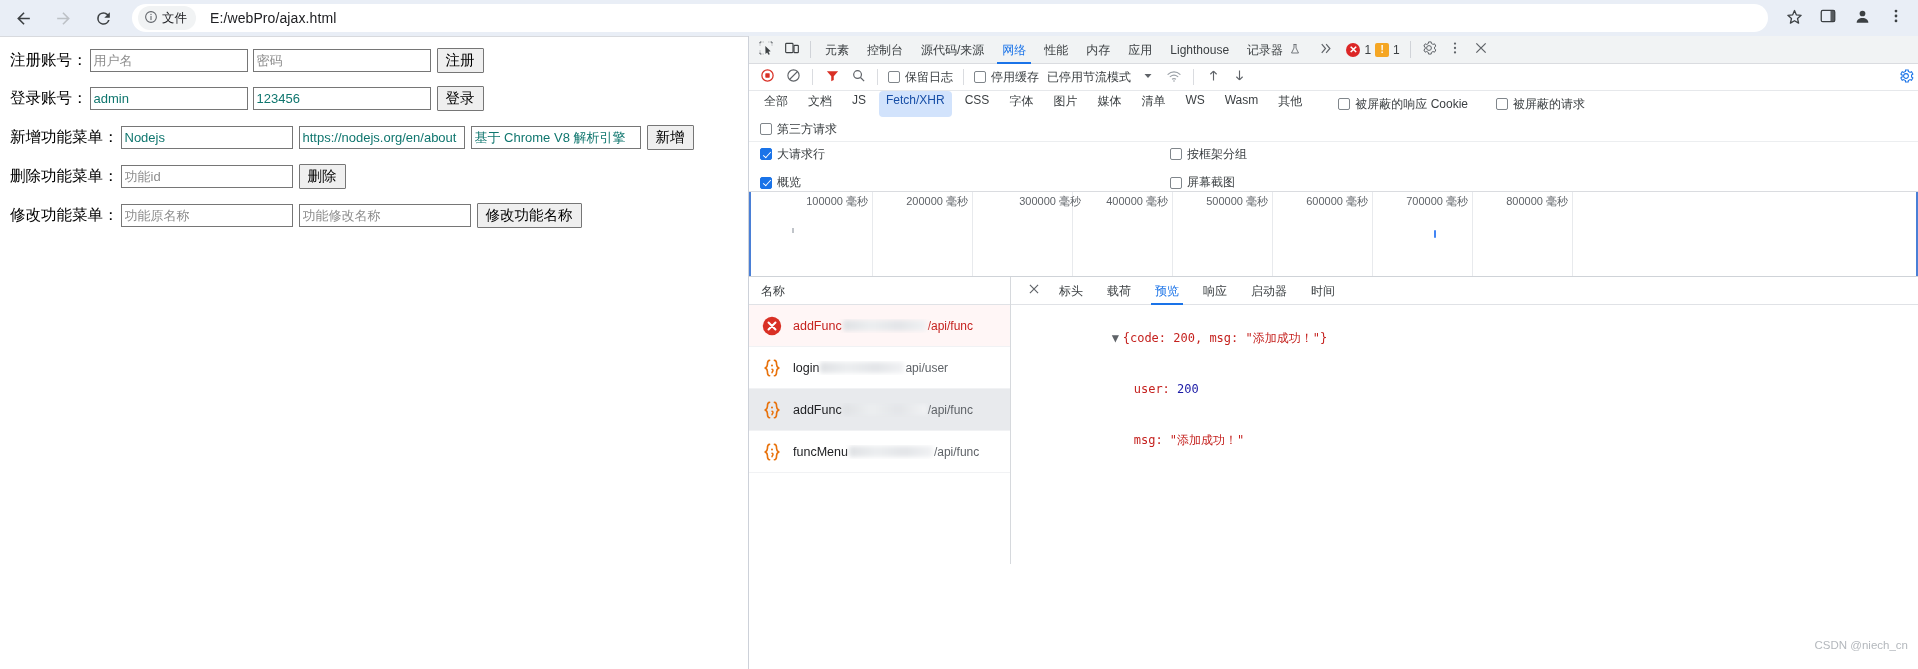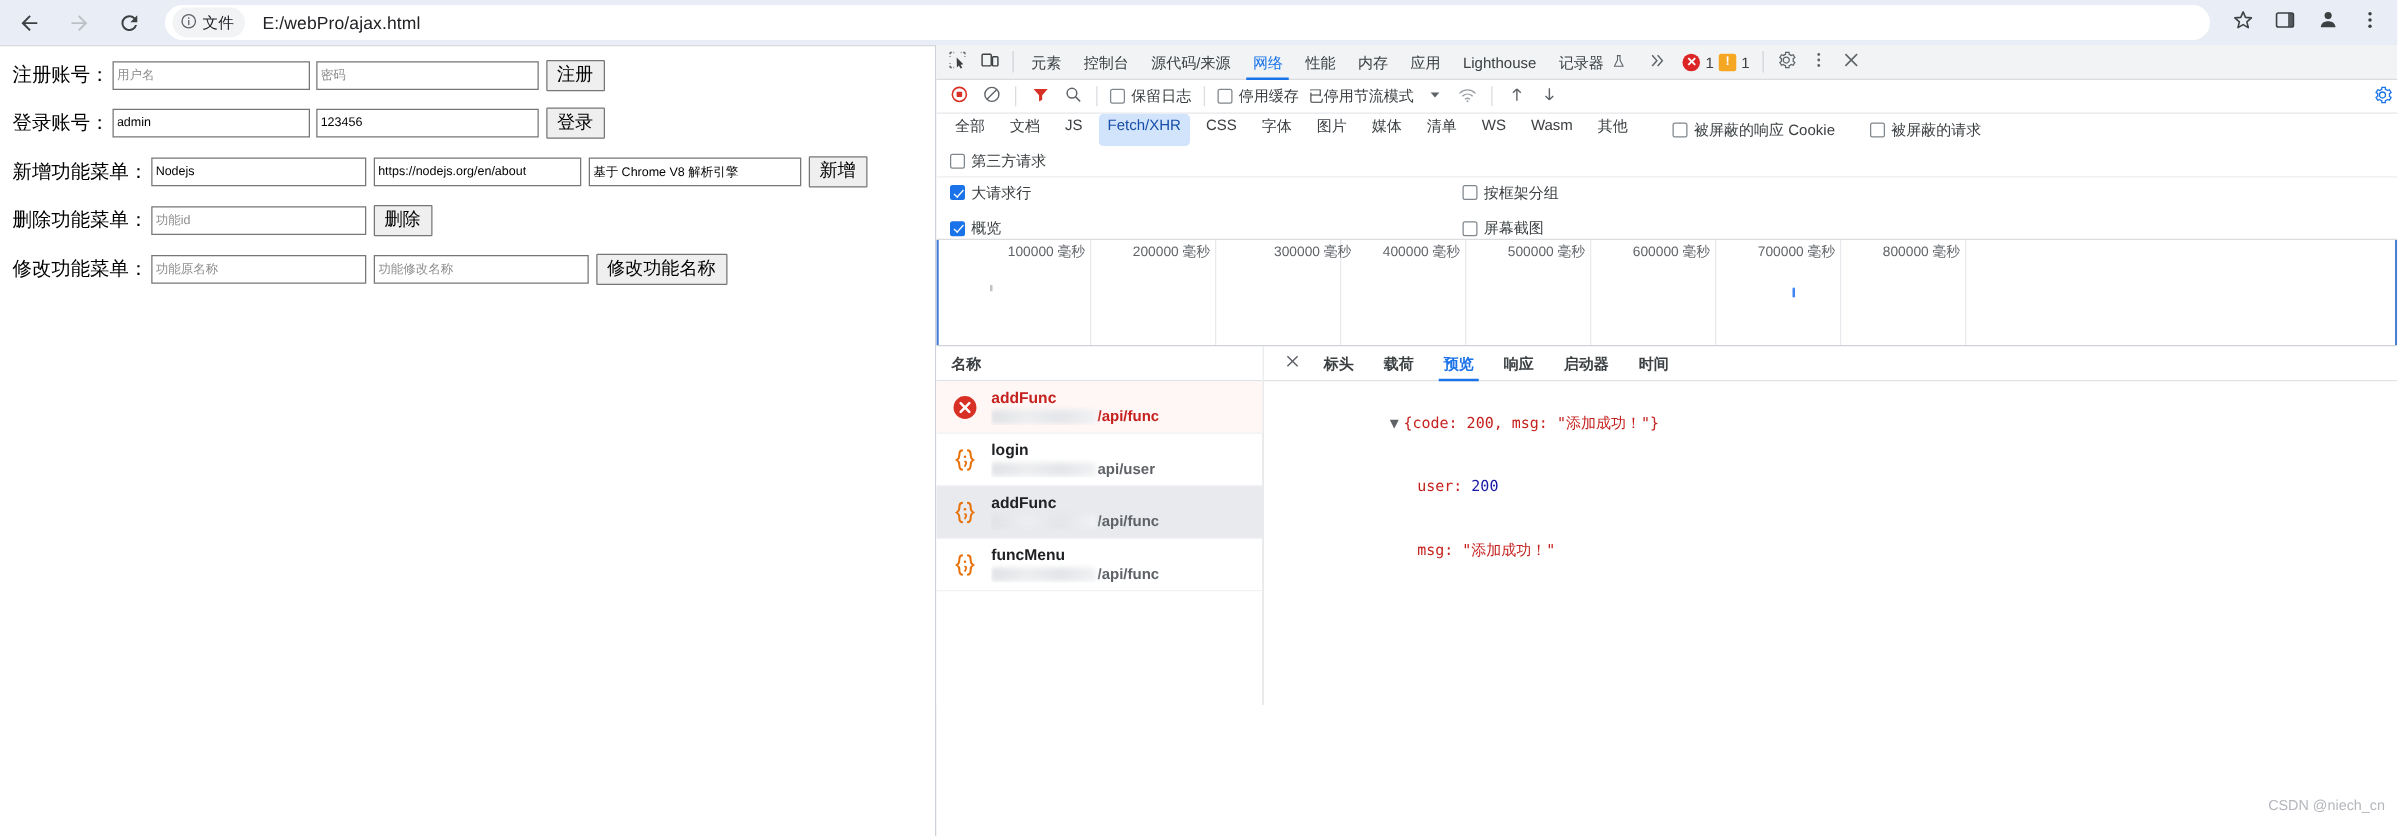--- a/index.html
+++ b/index.html
@@ -69,24 +69,24 @@
   .row-5 { margin-top: 10px; }
   .lbl {
     font-size: 15.5px; color: #000;
     white-space: nowrap; margin-right: 2px;
     font-family: "DejaVu Sans", "Liberation Sans", sans-serif;
   }
   input.tf {
     height: 23px;
     border: 1px solid #767676;
     background: #fff;
-    font-size: 10px;
+    font-size: 13px;
     font-family: "Liberation Sans", sans-serif;
     padding: 0 3px;
-    color: #000000;
+    color: #0f766e;
     outline: none;
     border-radius: 0;
   }
   input.tf::placeholder { color: #8d8d8d; }
   button.btn {
     height: 25px;
     min-width: 40px;
     border: 1px solid #767676;
     background: #efefef;
     font-size: 14.5px;
@@ -231,54 +231,53 @@
   .ov-bar {
     position: absolute; width: 2px; height: 8px; background: #4285f4; border-radius:1px;
   }
   .ov-bar-grey { position:absolute; width:2px; height:5px; background:#c0c4c9; }
 
   
   .split { display: flex; height: 287px; }
   .reqlist {
     width: 262px; border-right: 1px solid #d6d9dd;
     background: #fff;
-    display: flex; flex-direction: column; font-weight: bold;
+    display: flex; flex-direction: column;
   }
   .rl-head {
     height: 28px; line-height: 28px;
     border-bottom: 1px solid #e0e2e6;
     font-size: 12px; color: #3c4043; padding-left: 12px;
     background: #fff;
   }
   .rl-item {
     display: flex; align-items: center; gap: 8px;
     height: 42px; padding-left: 10px;
     border-bottom: 1px solid #f1f2f4;
   }
   .rl-item.err { background: #fff6f6; }
   .rl-item.sel { background: #e8eaed; }
   .rl-ico { width: 26px; flex: none; display:flex; align-items:center; justify-content:center;}
-  .rl-txt { display: flex; flex-direction: column; gap: 1px; overflow: hidden; }
+  .rl-txt { display: flex; flex-direction: row; gap: 1px; overflow: hidden; }
   .rl-name { font-size: 12.5px; color: #202124; line-height: 14px; }
   .rl-name.red { color: #c5221f; }
   .rl-url { font-size: 12px; line-height: 14px; display: flex; align-items: center; }
   .rl-url .blur {
     display: inline-block; width: 84px; height: 11px;
     background: linear-gradient(90deg,#dfe1e4,#eceef0,#e3e5e8,#f1f2f4);
     filter: blur(2.2px); border-radius: 2px; margin-right: 1px;
   }
   .rl-url .tail { color: #5f6368; }
   .rl-url .tail.red { color: #c5221f; }
 
   .detail { flex: 1; display: flex; flex-direction: column; background:#fff; }
   .dtab-bar {
     display: flex; align-items: center; height: 28px;
     border-bottom: 1px solid #e0e2e6; padding-left: 10px; gap: 0;
     background: #fff;
-    font-weight: bold;
   }
   .dtab {
     padding: 0 12px; height: 28px; line-height: 28px;
     font-size: 12px; color: #3c4043; position: relative; white-space:nowrap;
   }
   .dtab.active { color: #1a73e8; }
   .dtab.active::after {
     content:""; position:absolute; left:8px; right:8px; bottom:0; height:2px; background:#1a73e8;
   }
   .dtab-close { width: 26px; height:28px; display:flex; align-items:center; justify-content:center; }

